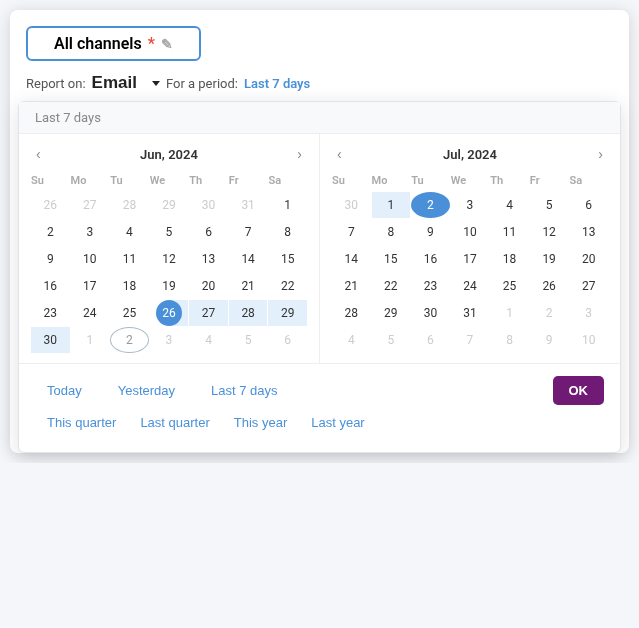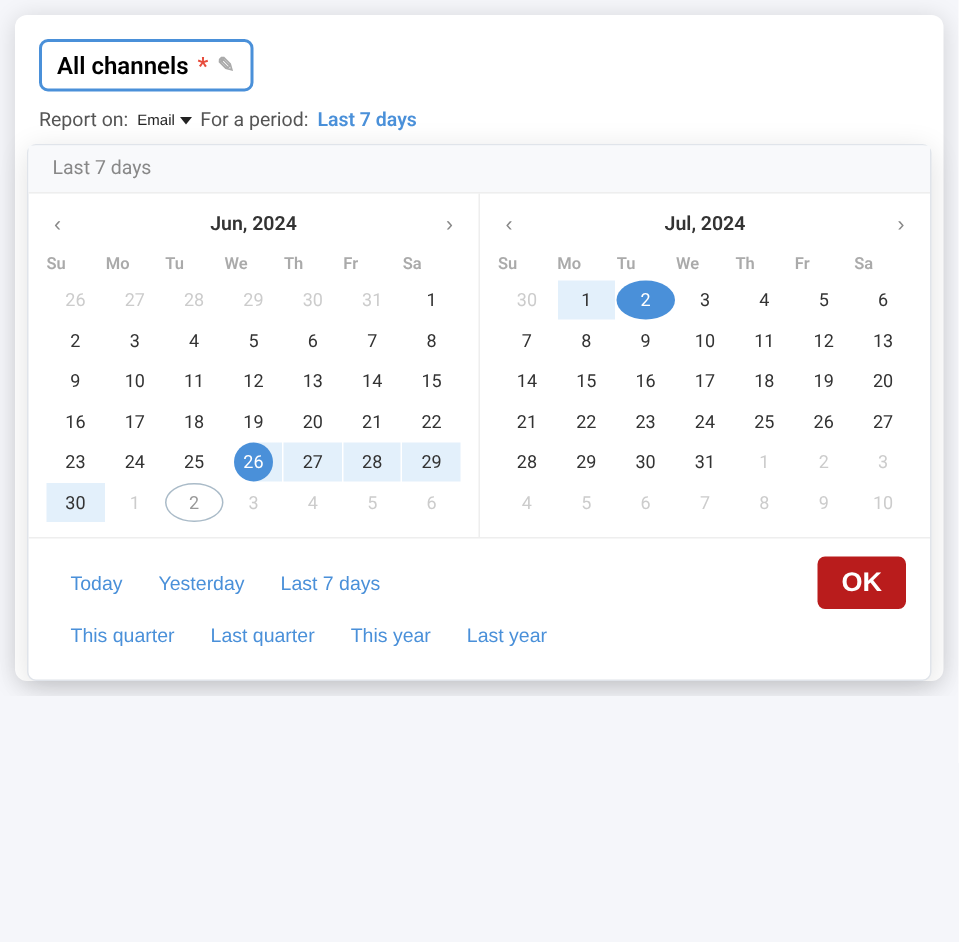--- a/index.html
+++ b/index.html
@@ -21,21 +21,21 @@
     }
     .header-row {
       display: flex;
       align-items: center;
       padding: 0 16px 12px 16px;
       gap: 12px;
     }
     .channel-input {
       border: 2px solid #4a90d9;
       border-radius: 6px;
-      padding: 6px 10px;
+      padding: 6px 26px;
       font-size: 16px;
       font-weight: 600;
       display: flex;
       align-items: center;
       gap: 6px;
       background: #fff;
     }
     .channel-asterisk {
       color: #e74c3c;
       font-size: 16px;
@@ -50,29 +50,29 @@
       align-items: center;
       padding: 0 12px 0 16px;
       gap: 6px;
       font-size: 13px;
       color: #555;
     }
     .report-label {
       color: #555;
     }
     .report-value {
-      font-weight: 400;
+      font-weight: 700;
       color: #222;
       background: none;
       border: none;
-      font-size: 10px;
-      cursor: pointer;
-      display: flex;
-      align-items: center;
-      gap: 1px;
+      font-size: 17px;
+      cursor: pointer;
+      display: flex;
+      align-items: center;
+      gap: 13px;
     }
     .chevron-down {
       display: inline-block;
       width: 0;
       height: 0;
       border-left: 4px solid transparent;
       border-right: 4px solid transparent;
       border-top: 5px solid #222;
       margin-left: 2px;
     }
@@ -185,26 +185,26 @@
     .shortcut-btn {
       background: none;
       border: none;
       color: #4a90d9;
       font-size: 13px;
       cursor: pointer;
       padding: 4px 12px;
       border-radius: 4px;
     }
     .ok-btn {
-      background: #b91c1c;
+      background: #701a75;
       color: #fff;
       border: none;
       border-radius: 5px;
       padding: 7px 16px;
-      font-size: 18px;
+      font-size: 13px;
       font-weight: 600;
       cursor: pointer;
       margin-left: auto;
     }
     .shortcuts-row-with-ok {
       display: flex;
       align-items: center;
       gap: 0;
       margin-bottom: 6px;
     }
@@ -349,21 +349,21 @@
             <div class="cal-cell other-month">6</div>
             <div class="cal-cell other-month">7</div>
             <div class="cal-cell other-month">8</div>
             <div class="cal-cell other-month">9</div>
             <div class="cal-cell other-month">10</div>
           </div>
       </div>
     </div>
     <div class="shortcuts-area">
       <div class="shortcuts-row-with-ok">
-        <div style="display:flex;flex:1;gap:0;flex-wrap:wrap;" id="shortcuts-row1">
+        <div style="display:flex;flex:1;gap:12px;flex-wrap:wrap;" id="shortcuts-row1">
             <button class="shortcut-btn">Today</button>
             <button class="shortcut-btn">Yesterday</button>
             <button class="shortcut-btn">Last 7 days</button>
           </div>
         <button class="ok-btn">OK</button>
       </div>
       <div class="shortcuts-row" id="shortcuts-row3">
           <button class="shortcut-btn">This quarter</button>
           <button class="shortcut-btn">Last quarter</button>
           <button class="shortcut-btn">This year</button>

